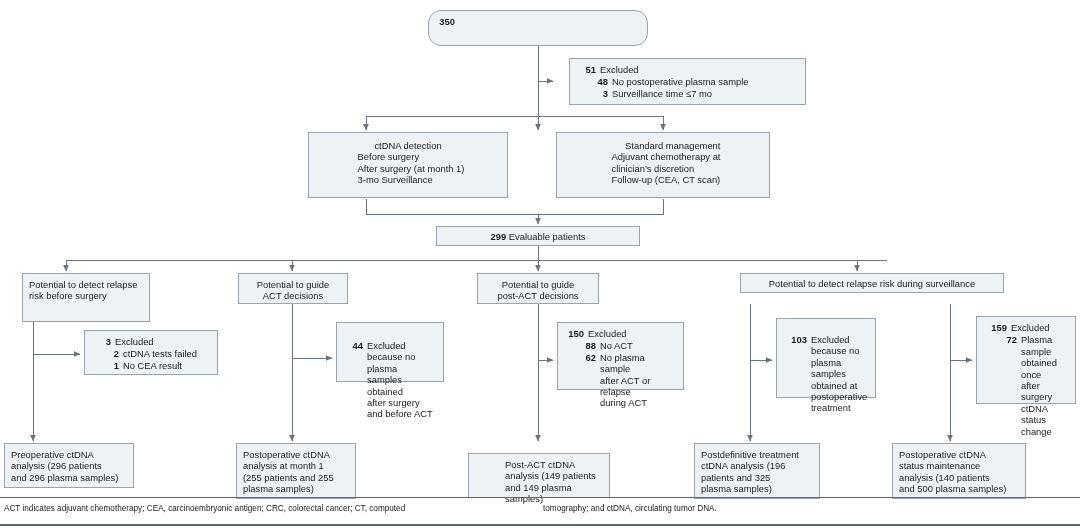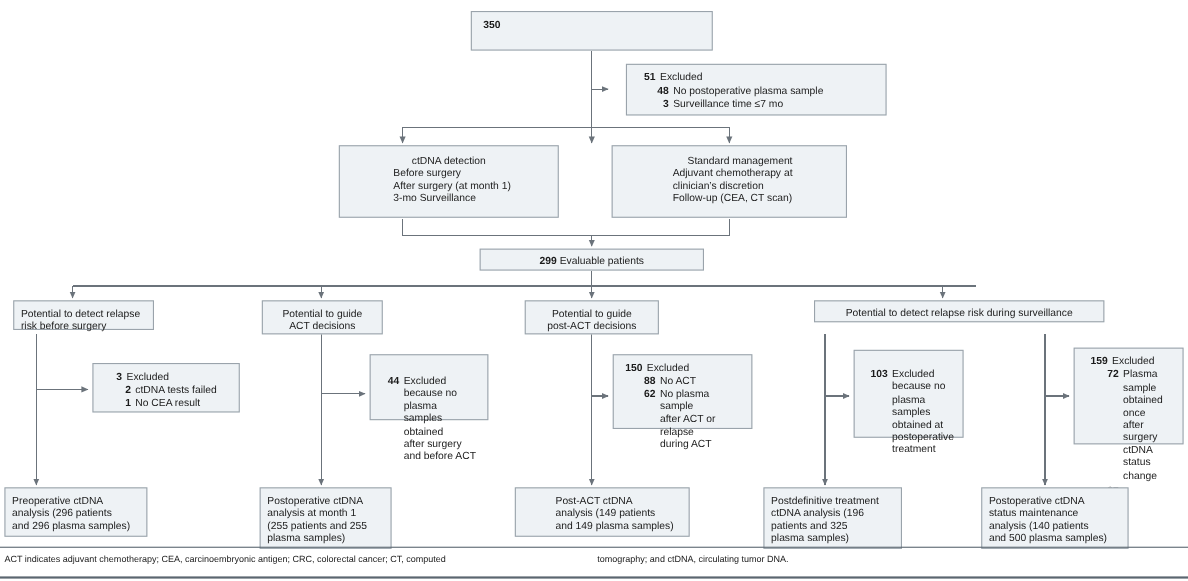--- a/index.html
+++ b/index.html
@@ -104,21 +104,21 @@
       <path d="M538,360 L553,360" marker-end="url(#ar)"></path>
 
       <path d="M750,304 L750,441" marker-end="url(#ar)"></path>
       <path d="M750,360 L772,360" marker-end="url(#ar)"></path>
 
       <path d="M950,304 L950,441" marker-end="url(#ar)"></path>
       <path d="M950,360 L972,360" marker-end="url(#ar)"></path>
     </g>
   </svg>
 
-  <div class="box" style="left:428px;top:10px;width:220px;height:36px;padding-top:5px;">
+  <div class="box" style="left:428px;top:10px;width:220px;height:36px;padding-top:5px;border-radius:13px;">
     <div class="nrow g0">
       <span class="num">350</span>
     </div>
   </div>
 
   <div class="box" style="left:569px;top:58px;width:237px;height:47px;padding-top:5px;">
     <div class="nrow g0">
       <span class="num">51</span>
       <span class="txt">Excluded</span>
     </div>
@@ -148,21 +148,21 @@
       <div style="padding-left:6px;">clinician’s discretion</div>
       <div style="padding-left:6px;">Follow-up (CEA, CT scan)</div>
     </div>
   </div>
 
   <div class="box center" style="left:436px;top:226px;width:204px;height:20px;padding-top:4px;">
     <span style="font-weight:bold;">299</span>
     <span>Evaluable patients</span>
   </div>
 
-  <div class="box center" style="left:12px;top:273px;width:128px;height:27px;padding-top:5px;text-align:left;">
+  <div class="box center" style="left:22px;top:273px;width:128px;height:49px;padding-top:5px;text-align:left;">
     <div>Potential to detect relapse</div>
     <div>risk before surgery</div>
   </div>
 
   <div class="box center" style="left:238px;top:273px;width:110px;height:31px;padding-top:5px;">
     <div>Potential to guide</div>
     <div>ACT decisions</div>
   </div>
 
   <div class="box center" style="left:477px;top:273px;width:122px;height:31px;padding-top:5px;">
@@ -258,21 +258,21 @@
     <div>and 296 plasma samples)</div>
   </div>
 
   <div class="box" style="left:236px;top:443px;width:120px;height:56px;padding-top:5px;">
     <div>Postoperative ctDNA</div>
     <div>analysis at month 1</div>
     <div>(255 patients and 255</div>
     <div>plasma samples)</div>
   </div>
 
-  <div class="box" style="left:468px;top:443px;width:159px;height:45px;padding-top:5px;padding-left:36px;">
+  <div class="box" style="left:468px;top:453px;width:142px;height:45px;padding-top:5px;padding-left:36px;">
     <div>Post-ACT ctDNA</div>
     <div>analysis (149 patients</div>
     <div>and 149 plasma samples)</div>
   </div>
 
   <div class="box" style="left:694px;top:443px;width:126px;height:56px;padding-top:5px;">
     <div>Postdefinitive treatment</div>
     <div>ctDNA analysis (196</div>
     <div>patients and 325</div>
     <div>plasma samples)</div>

